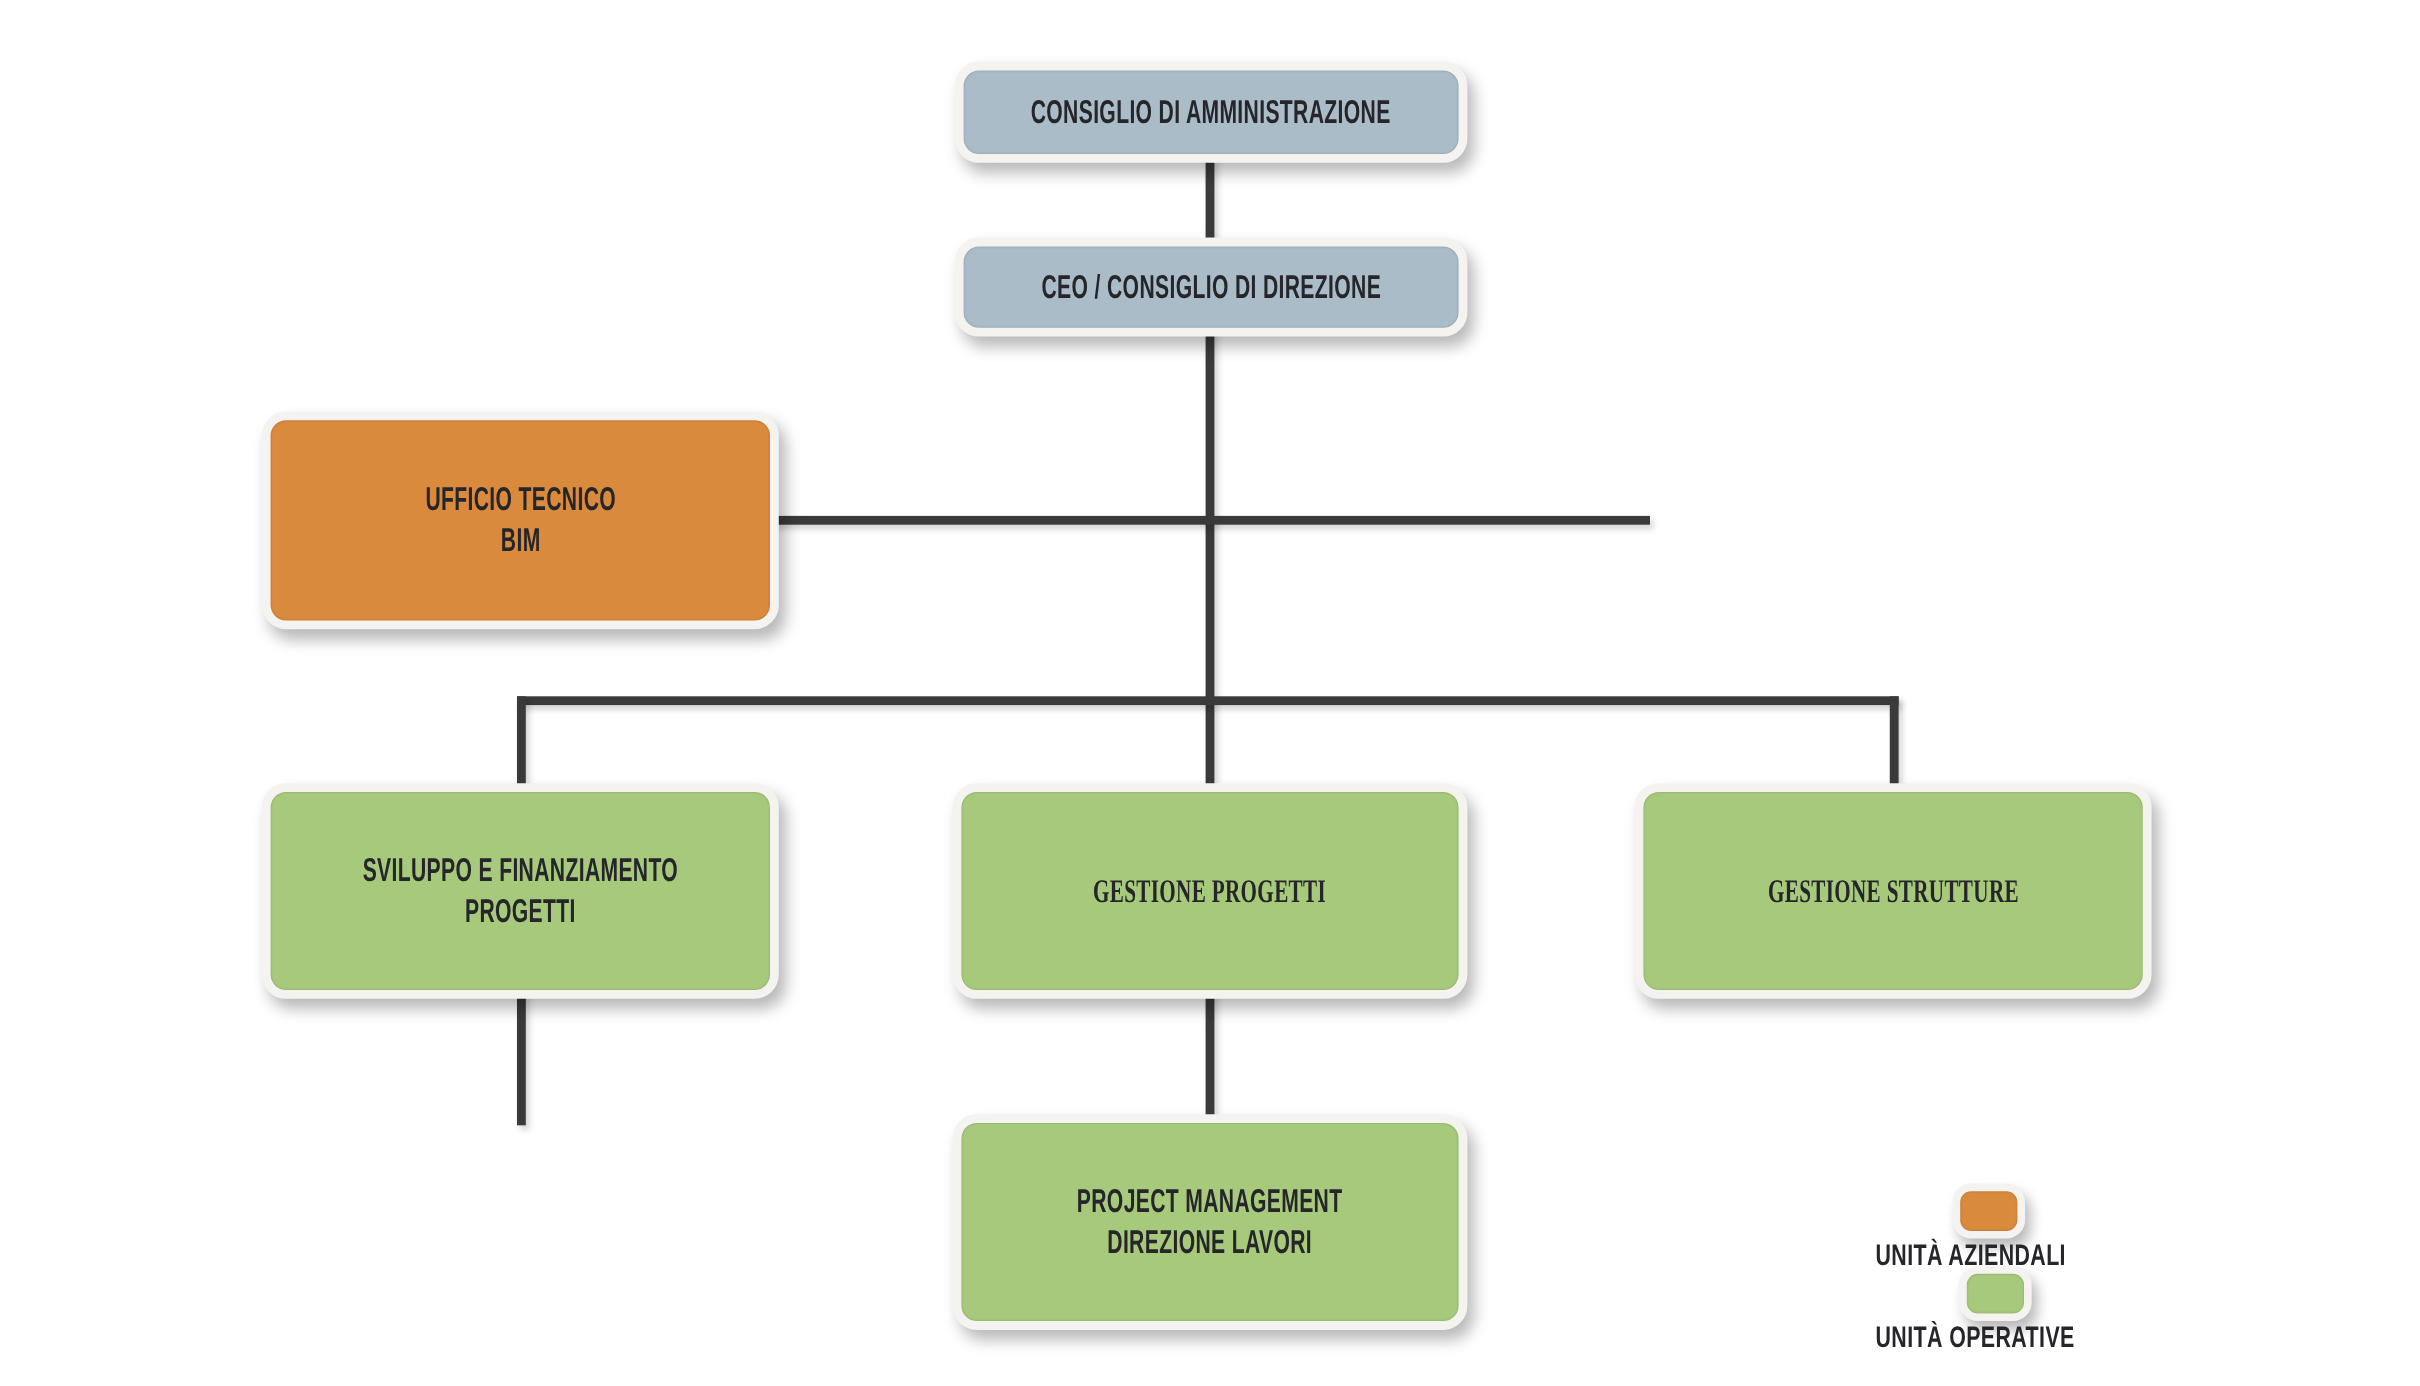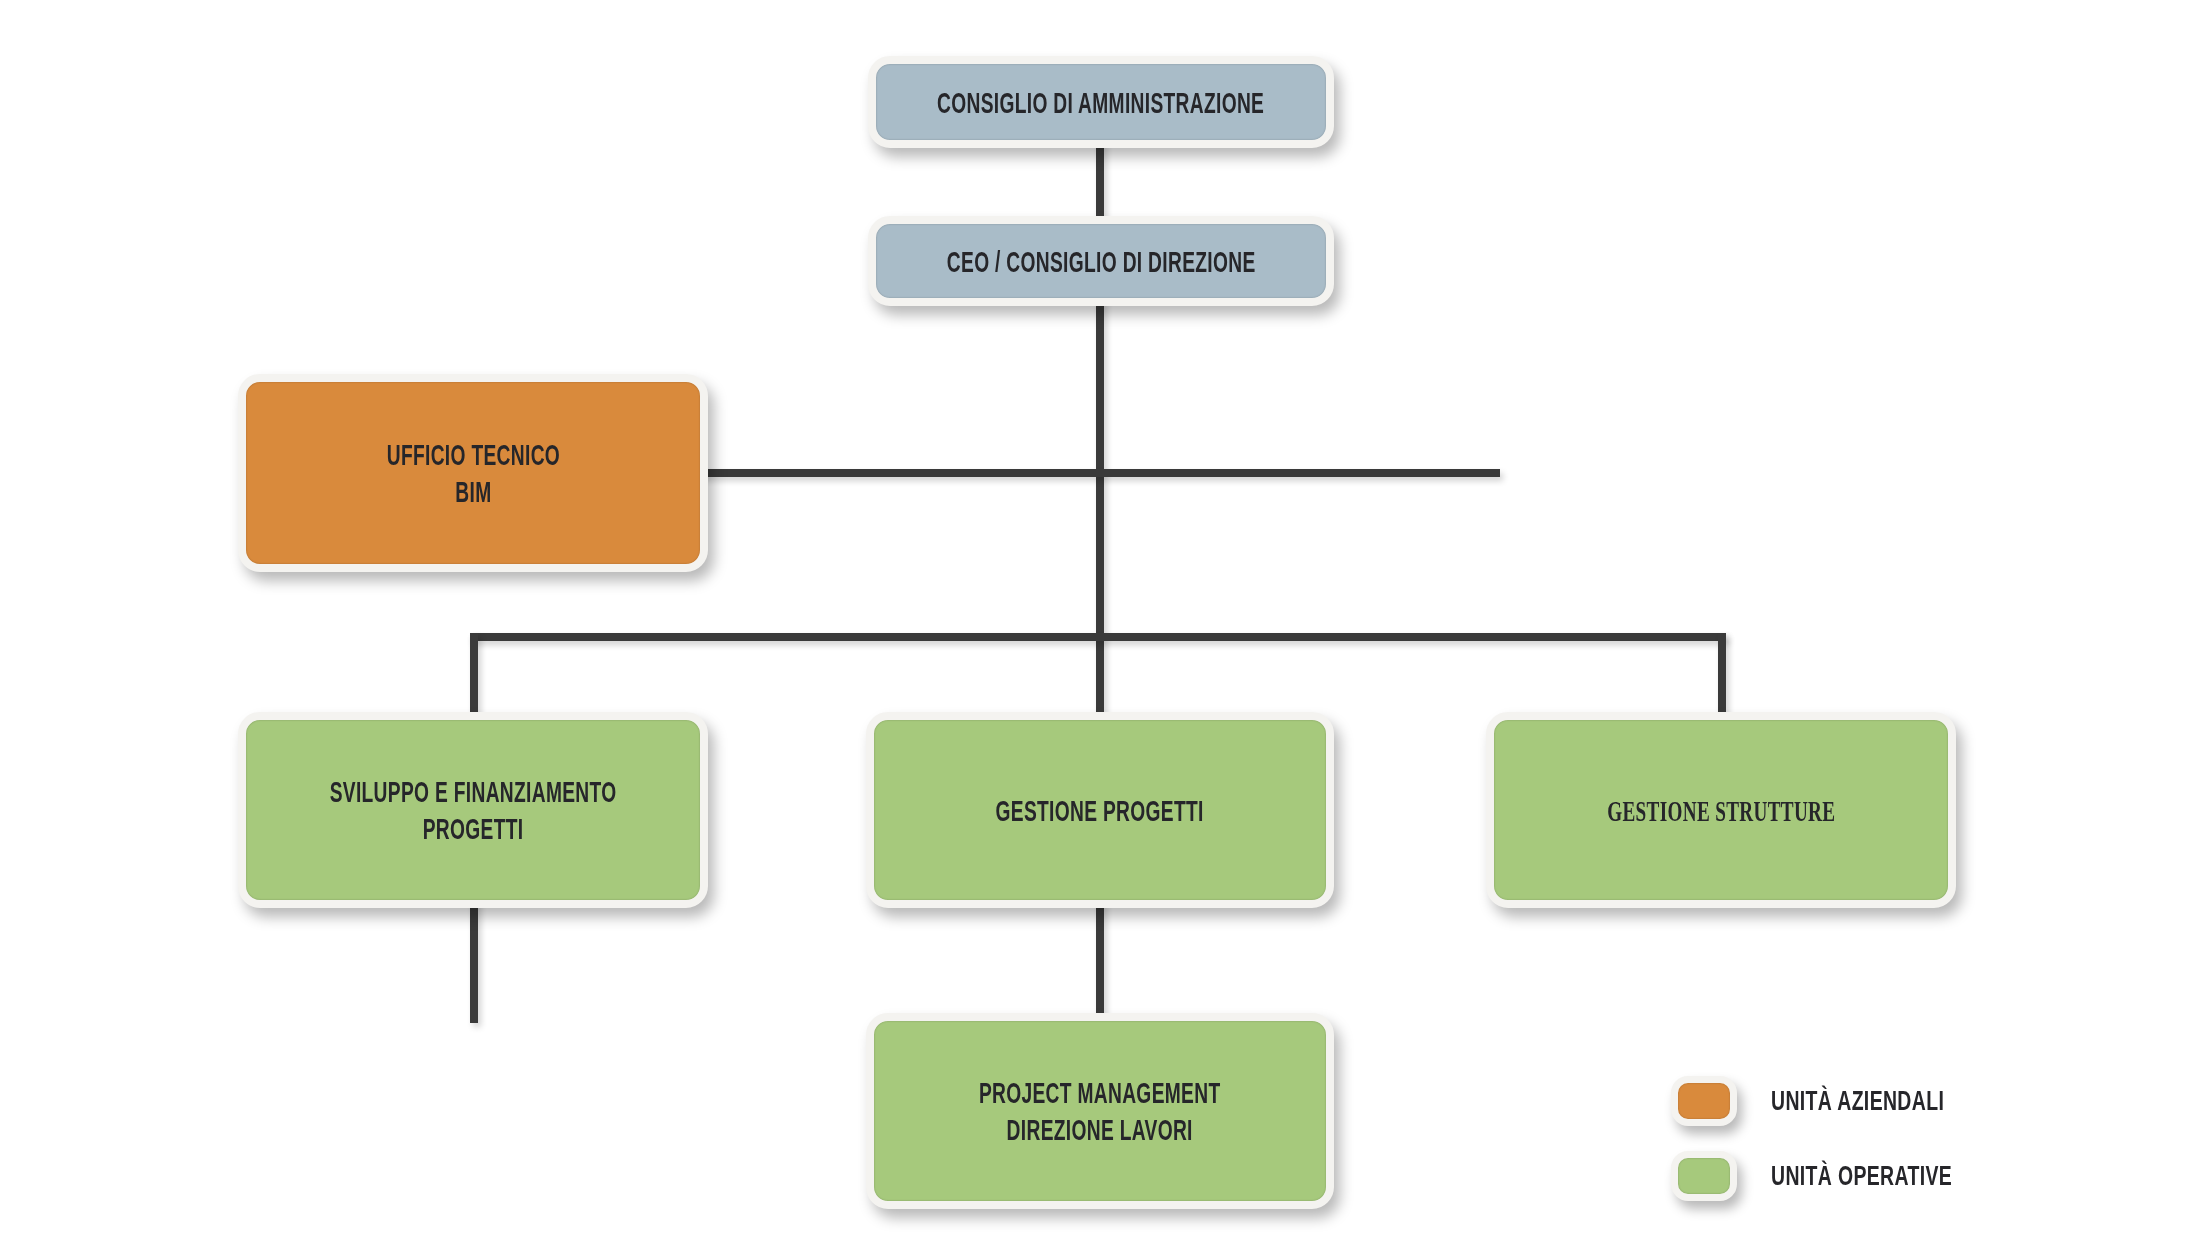--- a/index.html
+++ b/index.html
@@ -53,20 +53,21 @@
     transform-origin: center center;
   }
   .node .label div { white-space: nowrap; }
 
   
   .legend-row {
     position: absolute;
     display: flex;
     align-items: center;
     z-index: 2;
+    flex-direction: column;
   }
   .swatch {
     box-sizing: border-box;
     width: 66px;
     height: 50px;
     border: 7px solid var(--box-border, #f4f3f0);
     border-radius: 17px;
     box-shadow: inset 0 0 2px rgba(0,0,0,0.25), 5px 8px 12px rgba(0,0,0,0.28);
     flex: 0 0 auto;
   }
@@ -115,21 +116,21 @@
   </div>
 
 
   <div class="node type-operative" style="left:238px; top:712px; width:470px; height:196px;">
     <div class="label">
       <div>SVILUPPO E FINANZIAMENTO</div>
       <div>PROGETTI</div>
     </div>
   </div>
 
-  <div class="node type-operative" style="left:866px; top:712px; width:468px; height:196px;">
+  <div class="node type-operative" style="left:866px; top:712px; width:468px; height:196px;font-family:Liberation Serif, serif;">
     <div class="label">
       <div>GESTIONE PROGETTI</div>
     </div>
   </div>
 
   <div class="node type-operative" style="left:1486px; top:712px; width:470px; height:196px;font-family:Liberation Serif, serif;">
     <div class="label">
       <div>GESTIONE STRUTTURE</div>
     </div>
   </div>

